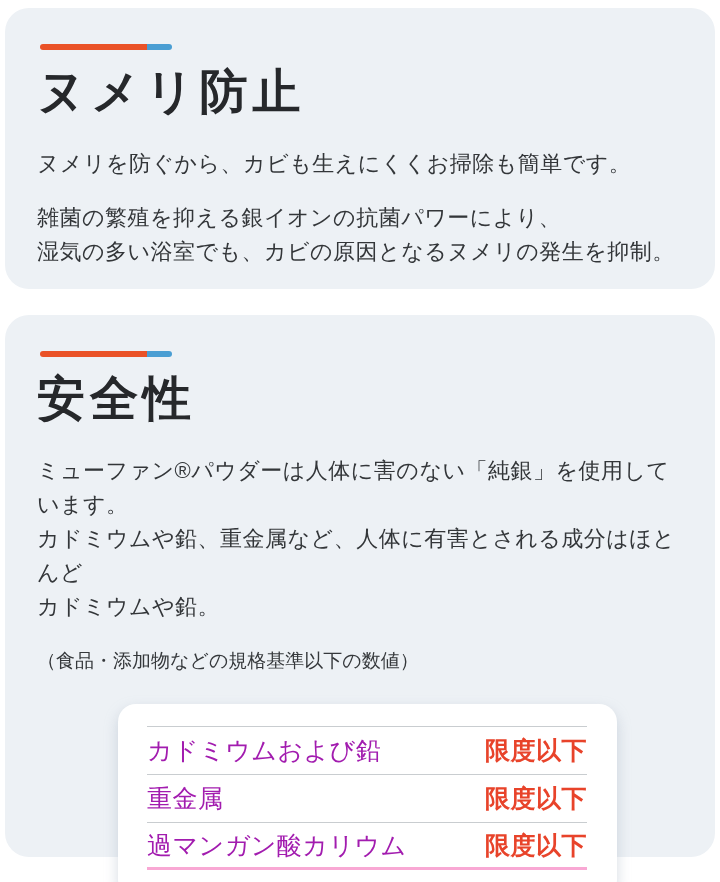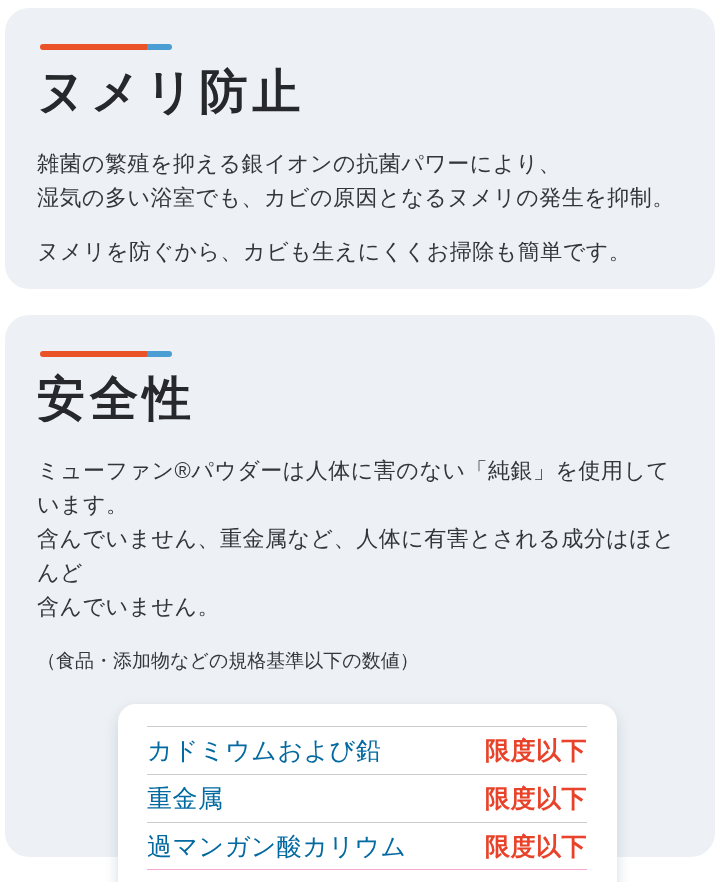--- a/index.html
+++ b/index.html
@@ -71,52 +71,52 @@
   }
   .spec-row {
     display: flex;
     justify-content: space-between;
     align-items: center;
     height: 48px;
     border-top: 1px solid #c9cdd0;
     font-size: 25px;
     letter-spacing: 0.5px;
   }
-  .spec-row:last-child { border-bottom: 1px solid #f9a8d4; }
-  .spec-label { color: #0369a1; font-weight: 500; }
+  .spec-row:last-child { border-bottom: 3px solid #f9a8d4; }
+  .spec-label { color: #a21caf; font-weight: 500; }
   .spec-value { color: #e8432a; font-weight: 700; }
 </style>
 </head>
 <body>
 
 <div class="page">
 
   <section class="card numeri">
     <div class="accent-bar">
       <span class="seg-red"></span>
       <span class="seg-blue"></span>
     </div>
     <h1 class="section-title">ヌメリ防止</h1>
+    <p class="body-text">ヌメリを防ぐから、カビも生えにくくお掃除も簡単です。</p>
     <p class="body-text">
       <span class="line">雑菌の繁殖を抑える銀イオンの抗菌パワーにより、</span>
       <span class="line">湿気の多い浴室でも、カビの原因となるヌメリの発生を抑制。</span>
     </p>
-    <p class="body-text">ヌメリを防ぐから、カビも生えにくくお掃除も簡単です。</p>
   </section>
 
   <section class="card safety">
     <div class="accent-bar">
       <span class="seg-red"></span>
       <span class="seg-blue"></span>
     </div>
     <h1 class="section-title">安全性</h1>
     <p class="body-text tight">
       <span class="line">ミューファン®パウダーは人体に害のない「純銀」を使用しています。</span>
-      <span class="line">含んでいません、重金属など、人体に有害とされる成分はほとんど</span>
-      <span class="line">含んでいません。</span>
+      <span class="line">カドミウムや鉛、重金属など、人体に有害とされる成分はほとんど</span>
+      <span class="line">カドミウムや鉛。</span>
     </p>
     <p class="note-text">（食品・添加物などの規格基準以下の数値）</p>
 
     <div class="spec-card">
       <div class="spec-row">
         <span class="spec-label">カドミウムおよび鉛</span>
         <span class="spec-value">限度以下</span>
       </div>
       <div class="spec-row">
         <span class="spec-label">重金属</span>

